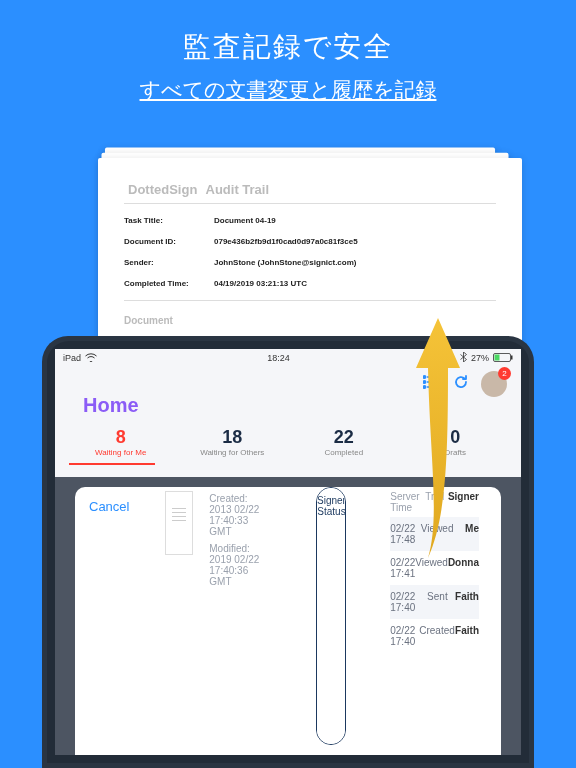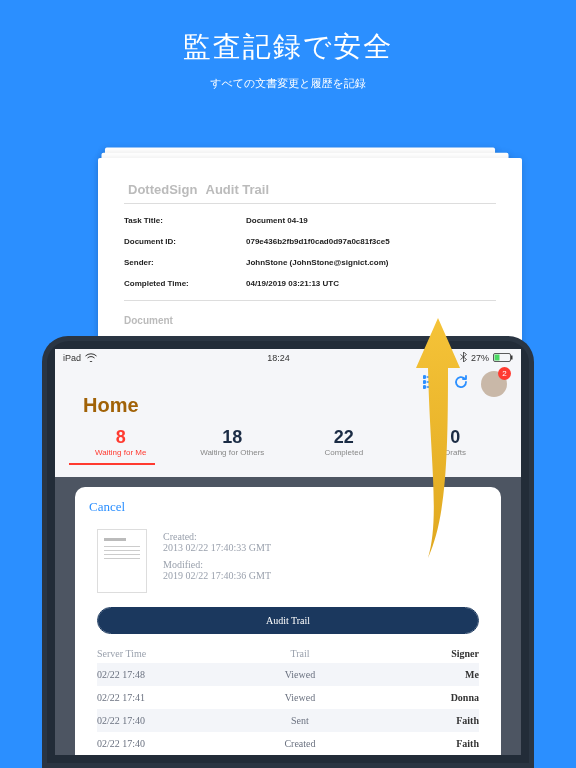--- a/index.html
+++ b/index.html
@@ -10,21 +10,21 @@
     font-family: -apple-system, BlinkMacSystemFont, "Helvetica Neue", sans-serif;
     overflow: hidden;
     position: relative;
   }
   .hero {
     text-align: center;
     color: #fff;
     padding-top: 28px;
   }
   .hero-title { font-size: 28px; font-weight: 500; letter-spacing: 2px; }
-  .hero-sub { font-size: 11px; margin-top: 10px; font-weight: 300; }
+  .hero-sub { font-size: 21px; margin-top: 10px; font-weight: 300; text-decoration: underline; }
 
   .paper-stack {
     position: absolute;
     top: 158px;
     left: 98px;
     width: 424px;
     height: 240px;
   }
   .paper {
     position: absolute;
@@ -32,21 +32,21 @@
     border-radius: 2px;
     box-shadow: 0 2px 8px rgba(0,0,0,0.15);
     left: 0; right: 0; top: 0; bottom: 0;
   }
   .paper.p3 { transform: translate(-10px,-20px) scale(0.92); }
   .paper.p2 { transform: translate(-5px,-10px) scale(0.96); }
   .paper.p1 { padding: 22px 26px; font-size: 8px; color:#222; }
   .doc-brand { font-size: 15px; font-weight:700; color:#222; }
   .doc-brand span { color:#bbb; font-weight:600; font-size:13px; margin-left:4px;}
   .doc-hr { border:none; border-top:1px solid #ddd; margin:6px 0 8px; }
-  .doc-row { display:flex; margin:12px 0;gap:32px;}
+  .doc-row { display:flex; margin:12px 0;}
   .doc-label { width:90px; font-weight:700; }
   .doc-val { font-weight:700; }
   .signers { color:#bbb; font-weight:700; font-size:10px; margin-top:14px;}
 
   .tablet {
     position:absolute;
     bottom:0;
     left:42px;
     width:492px;
     height:432px;
@@ -72,36 +72,36 @@
   }
   .status-left, .status-right { display:flex; align-items:center; gap:4px; }
   .wifi-icon { font-size:10px; }
 
   .top-actions { position:absolute; top:22px; right:14px; display:flex; align-items:center; gap:12px;}
   .icon-btn { color:#2b8fff; font-size:16px; }
   .avatar-wrap { position:relative; }
   .avatar { width:26px; height:26px; border-radius:50%; background:#c9b8a8; display:block; }
   .badge { position:absolute; top:-4px; right:-4px; background:#ff3a30; color:#fff; font-size:8px; border-radius:50%; width:13px; height:13px; display:flex; align-items:center; justify-content:center;}
 
-  .home-title { font-size:20px; font-weight:700; color:#a16207; margin:30px 0 10px 28px;}
+  .home-title { font-size:20px; font-weight:700; color:#8b5cf6; margin:30px 0 10px 28px;}
   .stats { display:flex; justify-content:space-around; padding:0 10px;}
   .stat { text-align:center; flex:1;}
   .stat-num { font-size:18px; font-weight:700; color:#1b2c45;}
   .stat-num.red { color:#ff3a30; }
   .stat-label { font-size:8px; color:#888;}
   .stat-label.red { color:#ff3a30; }
   .red-underline { height:2px; background:#ff3a30; width:86px; margin:6px 0 0 14px;}
 
   .modal-scrim {
     position:absolute; inset:0; top:128px; background:rgba(30,40,55,.78);
   }
   .modal {
     position:absolute; top:138px; left:20px; right:20px; bottom:0;
     background:#fff; border-radius:10px 10px 0 0; overflow:hidden;
-    display:flex; flex-direction:column;font-family:Liberation Serif, serif;
+    display:flex; flex-direction:row;
   }
   .modal-header { padding:10px 14px;}
   .cancel { color:#2b8fff; font-size:13px;}
   .doc-info { display:flex; gap:16px; padding:4px 22px 14px;}
   .thumb { width:50px; height:64px; border:1px solid #ddd; background:#fff; position:relative;}
   .thumb::before,.thumb::after,.tl1,.tl2,.tl3{content:"";position:absolute;left:6px;right:6px;height:1px;background:#ccc;}
   .thumb::before{top:8px;height:3px;background:#bbb;right:20px;}
   .thumb::after{top:16px;}
   .tl1{top:20px;} .tl2{top:24px;} .tl3{top:28px;}
   .meta { font-size:10px; color:#9aa1ad;}
@@ -253,20 +253,21 @@
               <span class="tl3"></span>
             </div>
           <div class="meta">
             <div class="meta-label">Created:</div>
             <div class="meta-val">2013 02/22 17:40:33 GMT</div>
             <div class="meta-label">Modified:</div>
             <div class="meta-val">2019 02/22 17:40:36 GMT</div>
           </div>
         </div>
         <div class="seg">
+          <div class="seg-btn">Signer Status</div>
           <div class="seg-btn active">Audit Trail</div>
         </div>
         <div class="table">
           <div class="thead">
               <div class="c1">Server Time</div>
               <div class="c2">Trail</div>
               <div class="c3">Signer</div>
             </div>
           <div class="trow">
               <div class="c1">02/22 17:48</div>

